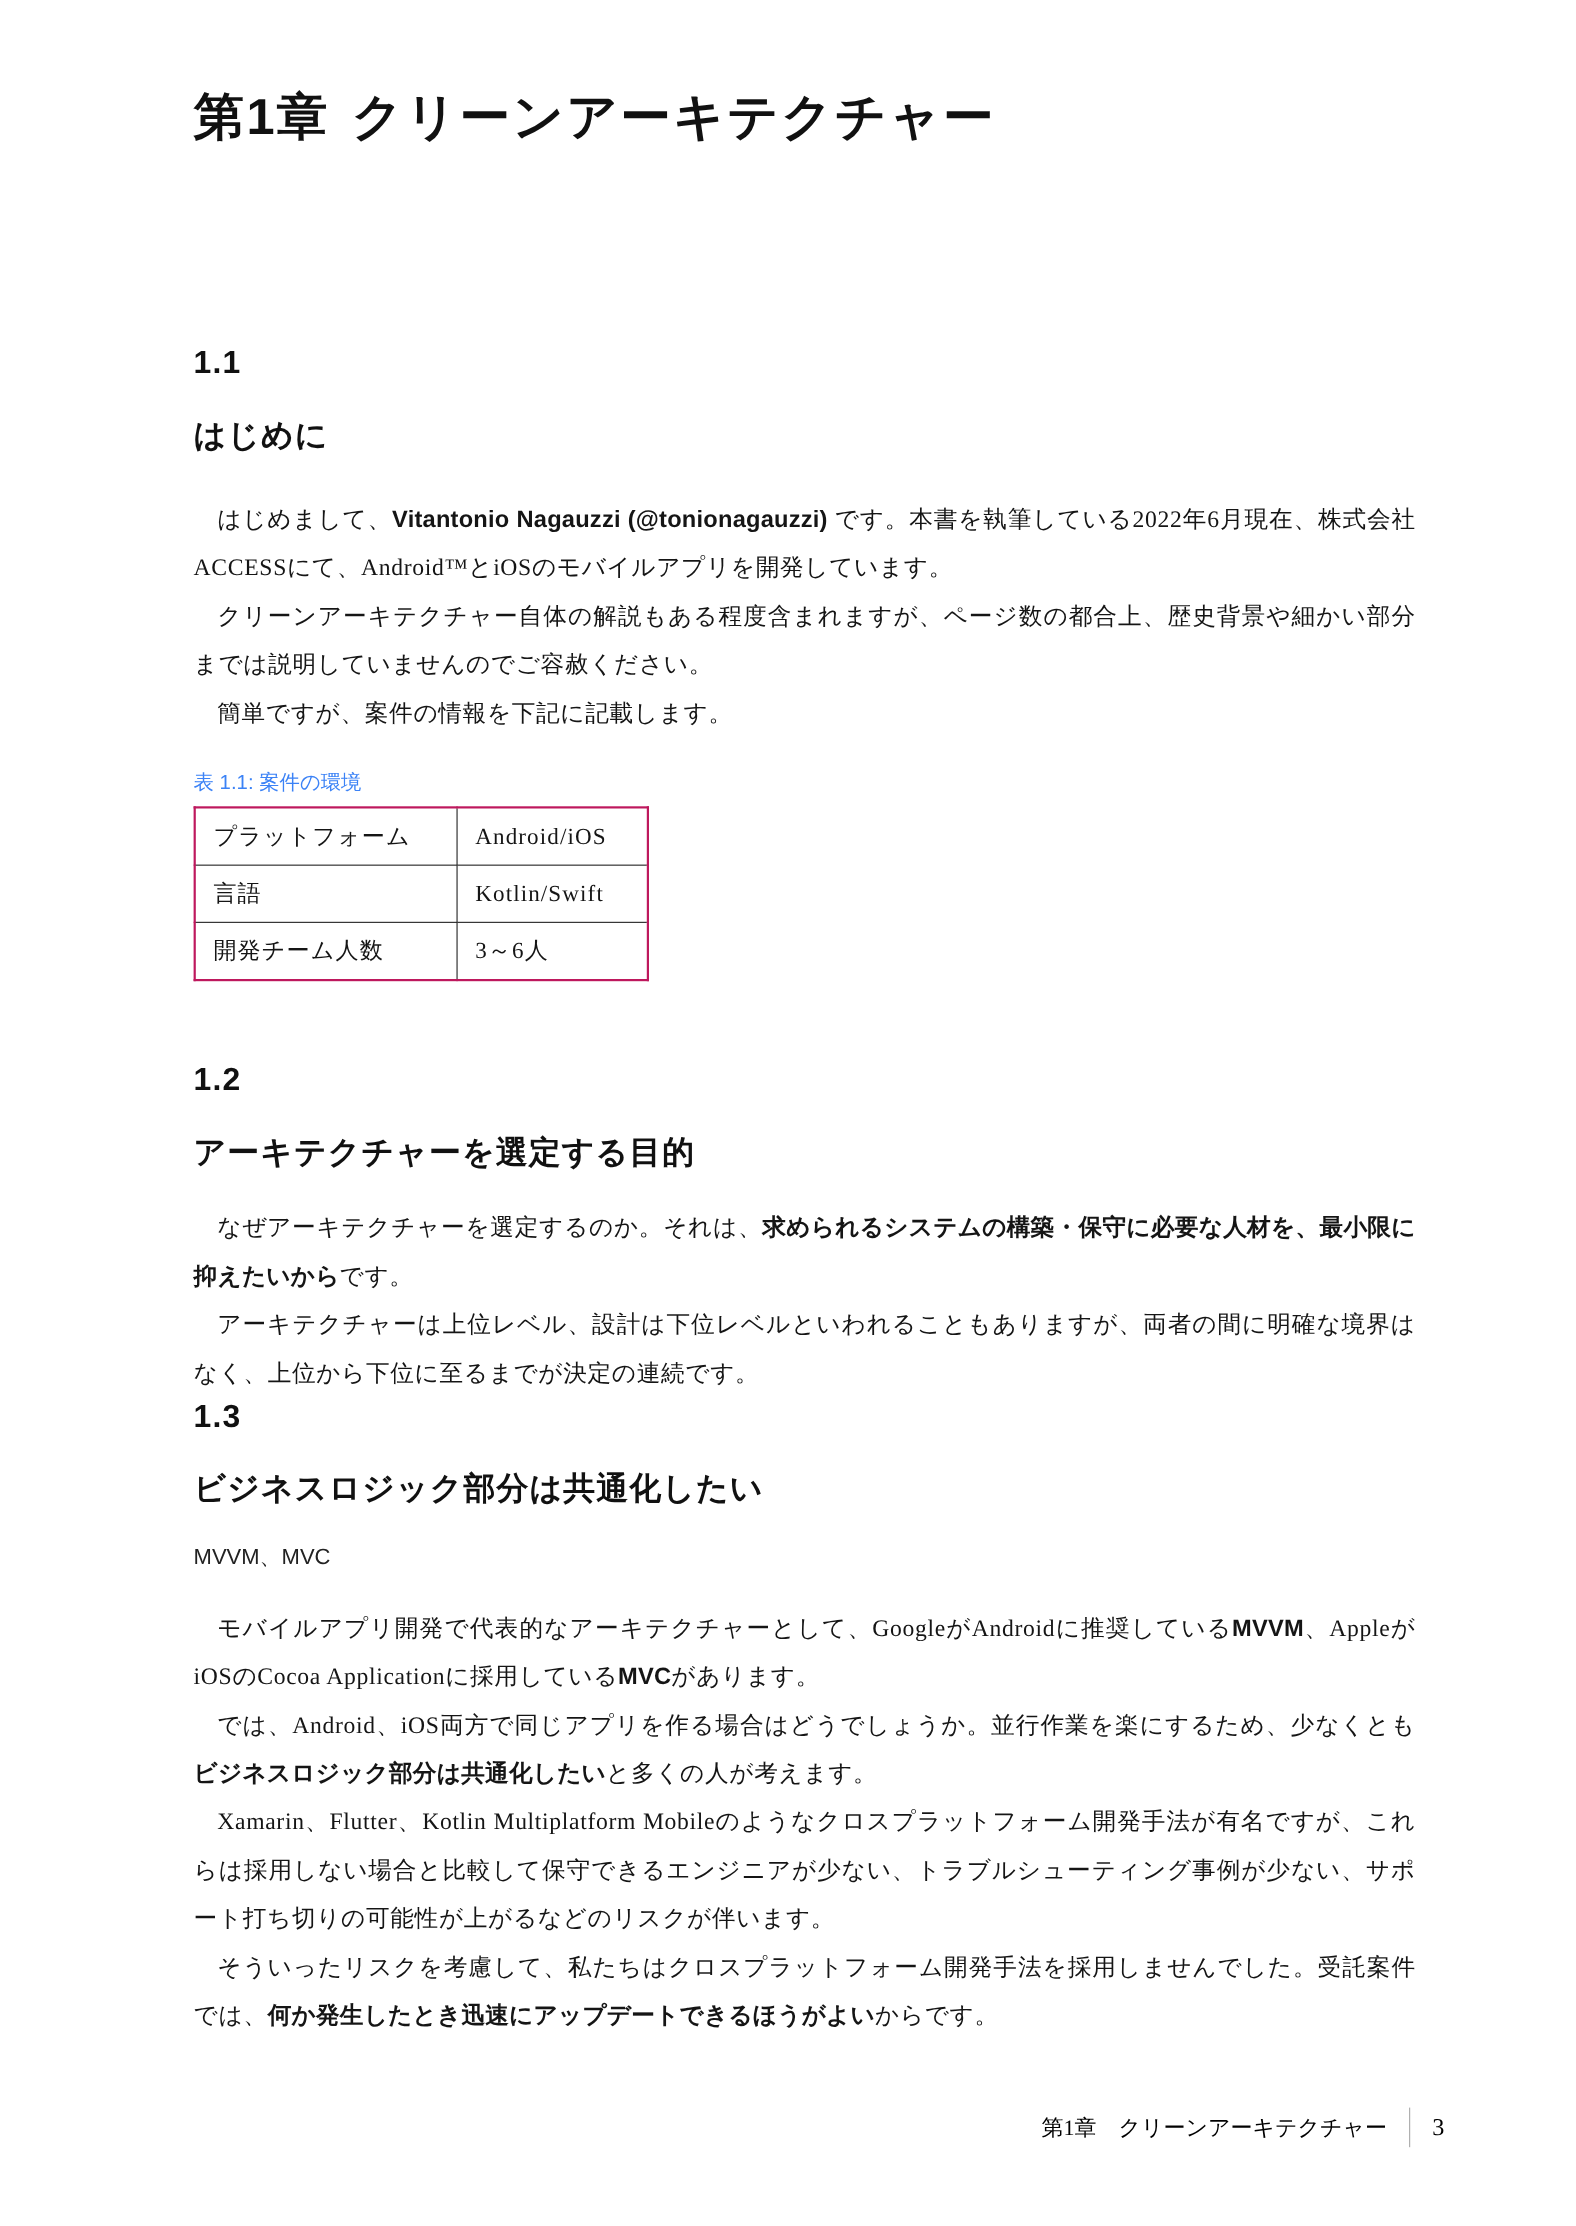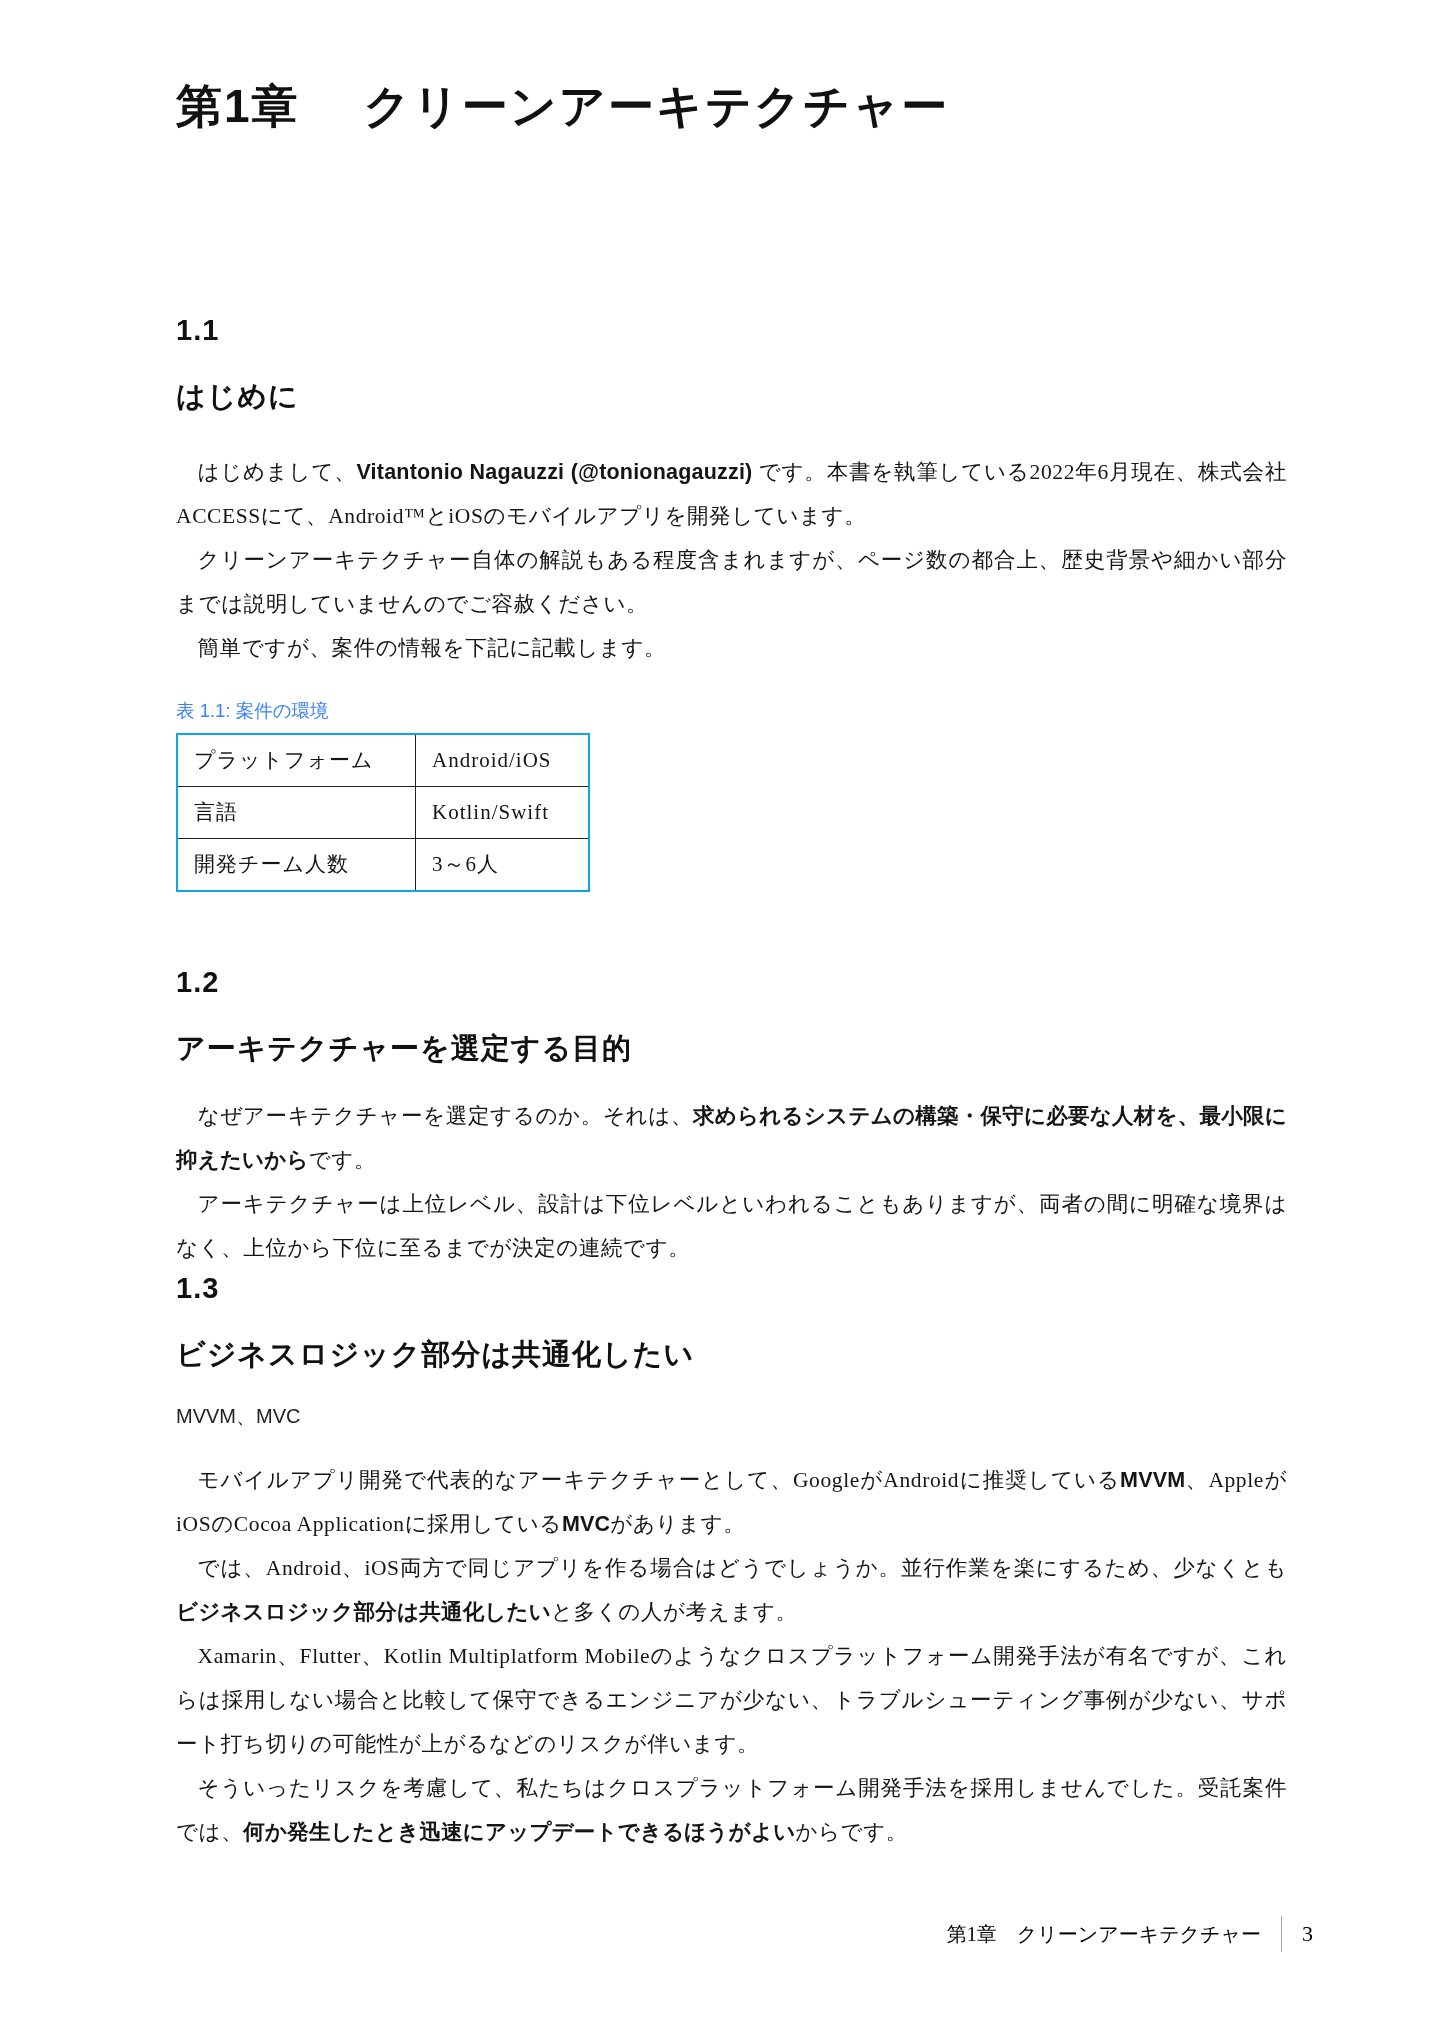--- a/index.html
+++ b/index.html
@@ -11,21 +11,21 @@
     background: #ffffff;
     overflow: hidden;
     color: #1b1b1b;
     font-family: "Liberation Serif", serif;
   }
   .content { padding: 78px 146px 0 176px; }
 
   
   .chapter-heading {
     display: flex;
-    gap: 64px;
+    gap: 20px;
     margin: 0;
     font-family: "Liberation Sans", sans-serif;
     font-weight: 600;
     font-size: 46px;
     line-height: 56px;
     letter-spacing: 2px;
     color: #111;
   }
 
   
@@ -75,21 +75,21 @@
   
   .table-caption {
     margin-top: 28px;
     font-family: "Liberation Sans", sans-serif;
     font-size: 18.5px;
     color: #3b82f6;
   }
   table.env-table {
     margin-top: 10px;
     border-collapse: collapse;
-    border: 2px solid #0ea5e9;
+    border: 2px solid #be185d;
   }
   table.env-table td {
     border: 1.5px solid #222;
     font-size: 21px;
     padding: 11px 16px 12px 16px;
     letter-spacing: 1px;
     color: #151515;
   }
   td.col-label { width: 205px; }
   td.col-value { width: 140px; }

